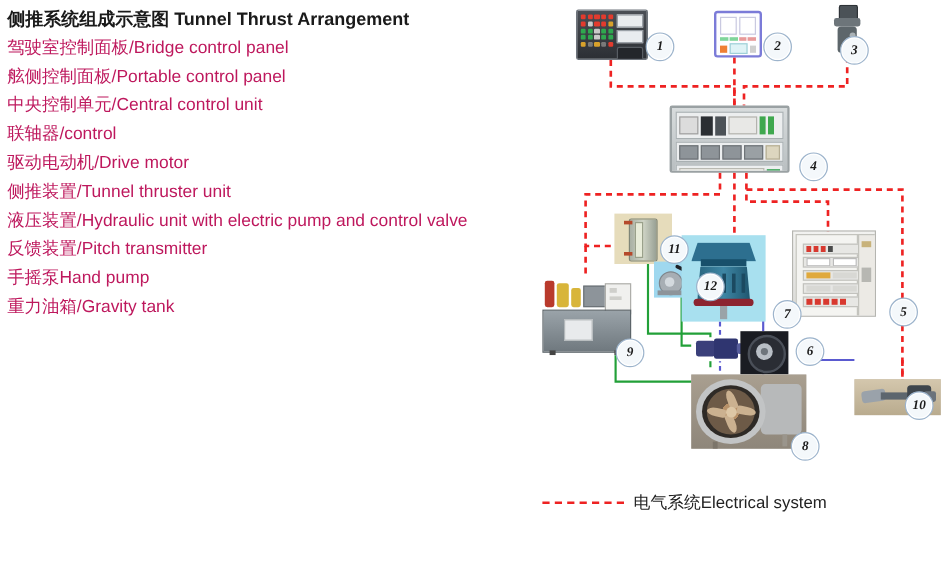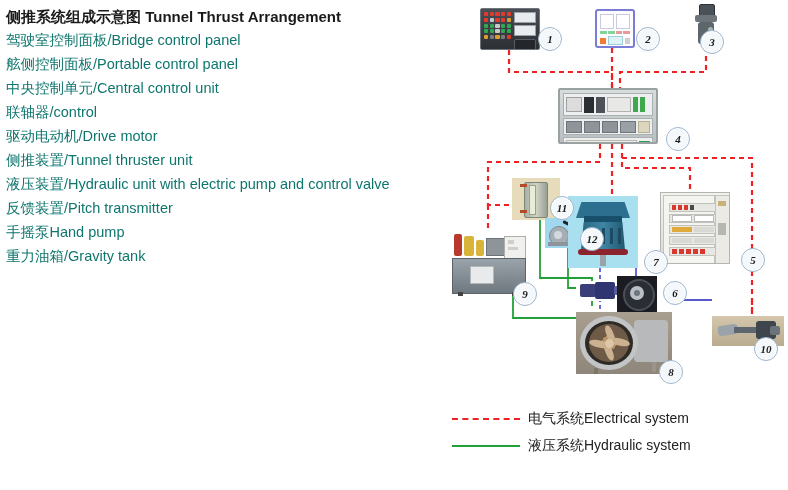--- a/index.html
+++ b/index.html
@@ -17,21 +17,21 @@
   #text-column {
     position: absolute; left: 6px; top: 6px;
     width: 450px;
   }
   #diagram-title {
     font-size: 15px; font-weight: bold; line-height: 22px;
     letter-spacing: 0px; white-space: nowrap;
   }
   .legend-line {
     font-size: 14.5px; line-height: 24px; white-space: nowrap;
-    color: #0f766e;
+    color: #be185d;
   }
 
   
   #diagram {
     position: absolute; left: 440px; top: 0;
     width: 348px; height: 400px;
   }
   #wires { position: absolute; left:0; top:0; width: 348px; height: 400px; }
 
   .node {
@@ -407,30 +407,24 @@
   </div>
   <div class="badge" style="left:219px; top:360px;">8</div>
 
   <div class="node pic-pitch" style="left:272px; top:316px; width:72px; height:30px;">
     <div style="position:absolute; left:0; top:0; width:72px; height:30px; background:linear-gradient(#d4c7ad,#b9ab8e);"></div>
     <div style="position:absolute; left:6px; top:9px; width:20px; height:10px; background:#9aa2aa; border-radius:3px; transform:rotate(-8deg);"></div>
     <div style="position:absolute; left:22px; top:11px; width:26px; height:6px; background:#5d666e;"></div>
     <div style="position:absolute; left:44px; top:5px; width:20px; height:18px; background:#3e454c; border-radius:3px;"></div>
     <div style="position:absolute; left:58px; top:10px; width:10px; height:9px; background:#6b737b; border-radius:2px;"></div>
   </div>
-  <div class="badge" style="left:314px; top:337px;">10</div>
+  <div class="badge" style="left:314px; top:326px;">10</div>
 
 </div>
 
 <div id="legend-key">
   <div class="key-row">
     <span class="key-swatch sw-electrical">
         <i></i>
       </span>
     <span class="key-label">电气系统Electrical system</span>
   </div>
-  <div class="key-row">
-    <span class="key-swatch sw-hydraulic">
-        <i></i>
-      </span>
-    <span class="key-label">液压系统Hydraulic system</span>
-  </div>
 </div>
 
 </body></html>

